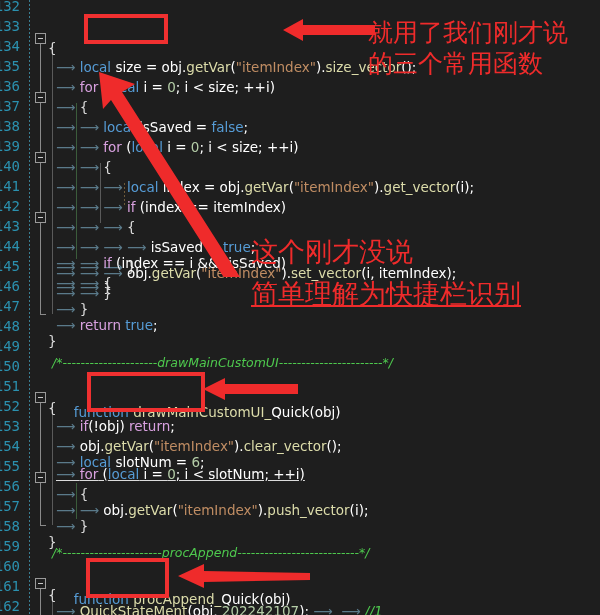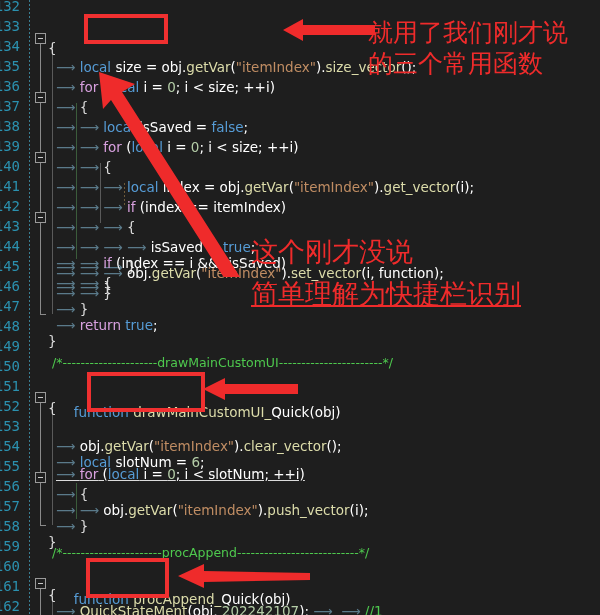--- a/index.html
+++ b/index.html
@@ -106,21 +106,21 @@
     background-image: linear-gradient(to bottom, #6d5a3a 0px, #6d5a3a 2px, transparent 2px, transparent 4px);
     background-size: 1px 4px;
   }
 
   
   .kw   { color: #569cd6; }     
   .kwc  { color: #d8a0df; }     
   .fn   { color: #dcdcaa; }     
   .str  { color: #c08d63; }     
   .num  { color: #b5cea8; }     
-  .cmt  { color: #4ec94e; }     
+  .cmt  { color: #4ec94e; font-style: italic; }     
   .plain{ color: #dcdcdc; }
   .wht  { color: #ffffff; }
   .arrowsym { color: #5a7a8a; }
 
   
   .redbox {
     position: absolute;
     border: 4px solid #f03030;
     background: transparent;
     pointer-events: none;
@@ -230,38 +230,39 @@
 
     <div class="codeline" style="top:257px;left:8px;"><span class="arrowsym">⟶ </span><span class="arrowsym">⟶ </span><span class="arrowsym">⟶ </span><span class="plain">}</span></div>
 
     <div class="codeline" style="top:277px;left:8px;"><span class="arrowsym">⟶ </span><span class="arrowsym">⟶ </span><span class="plain">}</span></div>
 
 
     <div class="codeline" style="top:253px;left:8px;"><span class="arrowsym">⟶ </span><span class="arrowsym">⟶ </span><span class="kwc">if</span><span class="wht"> (index == i &amp;&amp; !isSaved)</span></div>
 
     <div class="codeline" style="top:273px;left:8px;"><span class="arrowsym">⟶ </span><span class="arrowsym">⟶ </span><span class="plain">{</span></div>
 
-    <div class="codeline" style="top:263px;left:8px;"><span class="arrowsym">⟶ </span><span class="arrowsym">⟶ </span><span class="arrowsym">⟶ </span><span class="wht">obj.</span><span class="fn">getVar</span><span class="wht">(</span><span class="str">"itemIndex"</span><span class="wht">).</span><span class="fn">set_vector</span><span class="wht">(i, function);</span></div>
+    <div class="codeline" style="top:263px;left:8px;"><span class="arrowsym">⟶ </span><span class="arrowsym">⟶ </span><span class="arrowsym">⟶ </span><span class="wht">obj.</span><span class="fn">getVar</span><span class="wht">(</span><span class="str">"itemIndex"</span><span class="wht">).</span><span class="fn">set_vector</span><span class="wht">(i, itemIndex);</span></div>
 
     <div class="codeline" style="top:283px;left:8px;"><span class="arrowsym">⟶ </span><span class="arrowsym">⟶ </span><span class="plain">}</span></div>
 
     <div class="codeline" style="top:299px;left:8px;"><span class="arrowsym">⟶ </span><span class="plain">}</span></div>
 
     <div class="codeline" style="top:315px;left:8px;"><span class="arrowsym">⟶ </span><span class="kwc">return</span><span class="wht"> </span><span class="kw">true</span><span class="wht">;</span></div>
 
     <div class="codeline" style="top:331px;left:0px;"><span class="plain">}</span></div>
 
     <div class="codeline cmt" style="top:353px;left:4px;font-size:12.5px;">/*---------------------drawMainCustomUI-----------------------*/</div>
 
     <div class="codeline" style="top:382px;left:0px;text-align:center;">
       <span class="kw">function</span><span class="plain"> </span><span class="fn">drawMainCustomUI_</span><span class="wht">Quick(obj)</span>
     </div>
 
     <div class="codeline" style="top:398px;left:0px;"><span class="plain">{</span></div>
 
+    <div class="codeline" style="top:416px;left:8px;"><span class="arrowsym">⟶ </span><span class="kwc">if</span><span class="wht">(!obj) </span><span class="kwc">return</span><span class="wht">;</span></div>
 
     <div class="codeline" style="top:436px;left:8px;"><span class="arrowsym">⟶ </span><span class="wht">obj.</span><span class="fn">getVar</span><span class="wht">(</span><span class="str">"itemIndex"</span><span class="wht">).</span><span class="fn">clear_vector</span><span class="wht">();</span></div>
 
     <div class="codeline" style="top:452px;left:8px;"><span class="arrowsym">⟶ </span><span class="kw">local</span><span class="wht"> slotNum = </span><span class="num">6</span><span class="wht">;</span></div>
 
     <div class="codeline" style="top:464px;left:8px;text-decoration:underline;"><span class="arrowsym">⟶ </span><span class="kwc">for</span><span class="wht"> (</span><span class="kw">local</span><span class="wht"> i = </span><span class="num">0</span><span class="wht">; i &lt; slotNum; ++i)</span></div>
 
     <div class="codeline" style="top:484px;left:8px;"><span class="arrowsym">⟶ </span><span class="plain">{</span></div>
 
     <div class="codeline" style="top:500px;left:8px;"><span class="arrowsym">⟶ </span><span class="arrowsym">⟶ </span><span class="wht">obj.</span><span class="fn">getVar</span><span class="wht">(</span><span class="str">"itemIndex"</span><span class="wht">).</span><span class="fn">push_vector</span><span class="wht">(i);</span></div>

